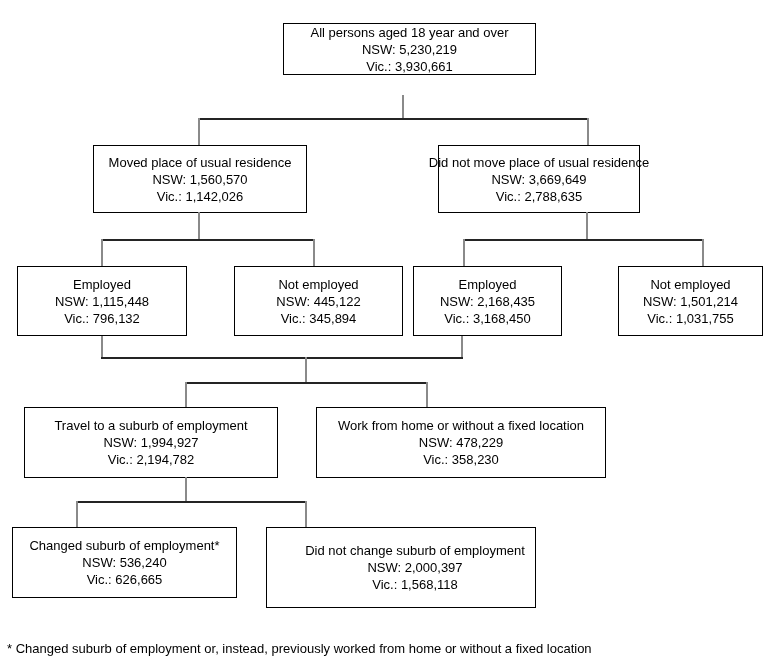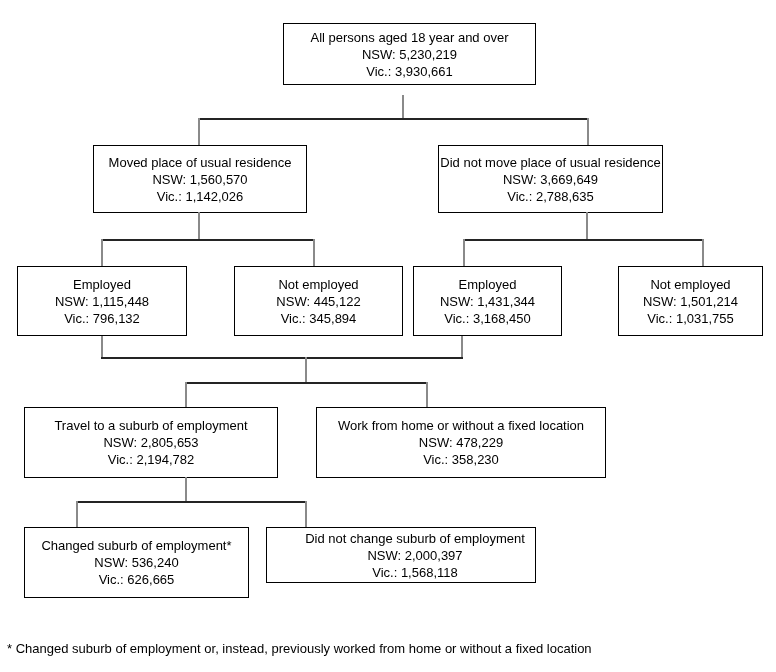--- a/index.html
+++ b/index.html
@@ -55,42 +55,42 @@
     top: 641px;
     font-size: 13px;
     white-space: nowrap;
   }
 </style>
 </head>
 <body>
 
 <div id="canvas">
 
-  <div class="node" style="left:283px; top:23px; width:253px; height:62px;">
+  <div class="node" style="left:283px; top:23px; width:253px; height:52px;">
     <div class="node-title">All persons aged 18 year and over</div>
     <div class="node-values">
       <div class="node-line">NSW: 5,230,219</div>
       <div class="node-line">Vic.: 3,930,661</div>
     </div>
   </div>
 
   <div class="conn-v" style="left:402px; top:95px;  height:25px;"></div>
   <div class="conn-h" style="left:198px; top:118px; width:391px;"></div>
   <div class="conn-v" style="left:198px; top:118px; height:28px;"></div>
   <div class="conn-v" style="left:587px; top:118px; height:28px;"></div>
 
   <div class="node" style="left:93px; top:145px; width:214px; height:68px;">
     <div class="node-title">Moved place of usual residence</div>
     <div class="node-values">
       <div class="node-line">NSW: 1,560,570</div>
       <div class="node-line">Vic.: 1,142,026</div>
     </div>
   </div>
 
-  <div class="node" style="left:438px; top:145px; width:225px; height:68px;">
+  <div class="node" style="left:438px; top:145px; width:202px; height:68px;">
     <div class="node-title">Did not move place of usual residence</div>
     <div class="node-values">
       <div class="node-line">NSW: 3,669,649</div>
       <div class="node-line">Vic.: 2,788,635</div>
     </div>
   </div>
 
   <div class="conn-v" style="left:198px; top:212px; height:29px;"></div>
   <div class="conn-h" style="left:101px; top:239px; width:214px;"></div>
   <div class="conn-v" style="left:101px; top:239px; height:28px;"></div>
@@ -113,21 +113,21 @@
     <div class="node-title">Not employed</div>
     <div class="node-values">
       <div class="node-line">NSW: 445,122</div>
       <div class="node-line">Vic.: 345,894</div>
     </div>
   </div>
 
   <div class="node" style="left:413px; top:266px; width:149px; height:70px;">
     <div class="node-title">Employed</div>
     <div class="node-values">
-      <div class="node-line">NSW: 1,431,344</div>
+      <div class="node-line">NSW: 2,168,435</div>
       <div class="node-line">Vic.: 3,168,450</div>
     </div>
   </div>
 
   <div class="node" style="left:618px; top:266px; width:145px; height:70px;">
     <div class="node-title">Not employed</div>
     <div class="node-values">
       <div class="node-line">NSW: 1,501,214</div>
       <div class="node-line">Vic.: 1,031,755</div>
     </div>
@@ -137,47 +137,47 @@
   <div class="conn-v" style="left:461px; top:336px; height:23px;"></div>
   <div class="conn-h" style="left:101px; top:357px; width:362px;"></div>
   <div class="conn-v" style="left:305px; top:357px; height:27px;"></div>
   <div class="conn-h" style="left:185px; top:382px; width:243px;"></div>
   <div class="conn-v" style="left:185px; top:382px; height:26px;"></div>
   <div class="conn-v" style="left:426px; top:382px; height:26px;"></div>
 
   <div class="node" style="left:24px; top:407px; width:254px; height:71px;">
     <div class="node-title">Travel to a suburb of employment</div>
     <div class="node-values">
-      <div class="node-line">NSW: 2,805,653</div>
+      <div class="node-line">NSW: 1,994,927</div>
       <div class="node-line">Vic.: 2,194,782</div>
     </div>
   </div>
 
   <div class="node" style="left:316px; top:407px; width:290px; height:71px;align-items:center;">
     <div class="node-title">Work from home or without a fixed location</div>
     <div class="node-values">
       <div class="node-line">NSW: 478,229</div>
       <div class="node-line">Vic.: 358,230</div>
     </div>
   </div>
 
   <div class="conn-v" style="left:185px; top:477px; height:26px;"></div>
   <div class="conn-h" style="left:76px;  top:501px; width:231px;"></div>
   <div class="conn-v" style="left:76px;  top:501px; height:27px;"></div>
   <div class="conn-v" style="left:305px; top:501px; height:27px;"></div>
 
-  <div class="node" style="left:24px; top:527px; width:225px; height:71px;">
+  <div class="node" style="left:12px; top:527px; width:225px; height:71px;">
     <div class="node-title">Changed suburb of employment*</div>
     <div class="node-values">
       <div class="node-line">NSW: 536,240</div>
       <div class="node-line">Vic.: 626,665</div>
     </div>
   </div>
 
-  <div class="node" style="left:266px; top:527px; width:270px; height:56px;padding-left:32px;">
+  <div class="node" style="left:266px; top:527px; width:270px; height:81px;padding-left:32px;">
     <div class="node-title">Did not change suburb of employment</div>
     <div class="node-values">
       <div class="node-line">NSW: 2,000,397</div>
       <div class="node-line">Vic.: 1,568,118</div>
     </div>
   </div>
 
   <div class="footnote">* Changed suburb of employment or, instead, previously worked from home or without a fixed location</div>
 
 </div>

